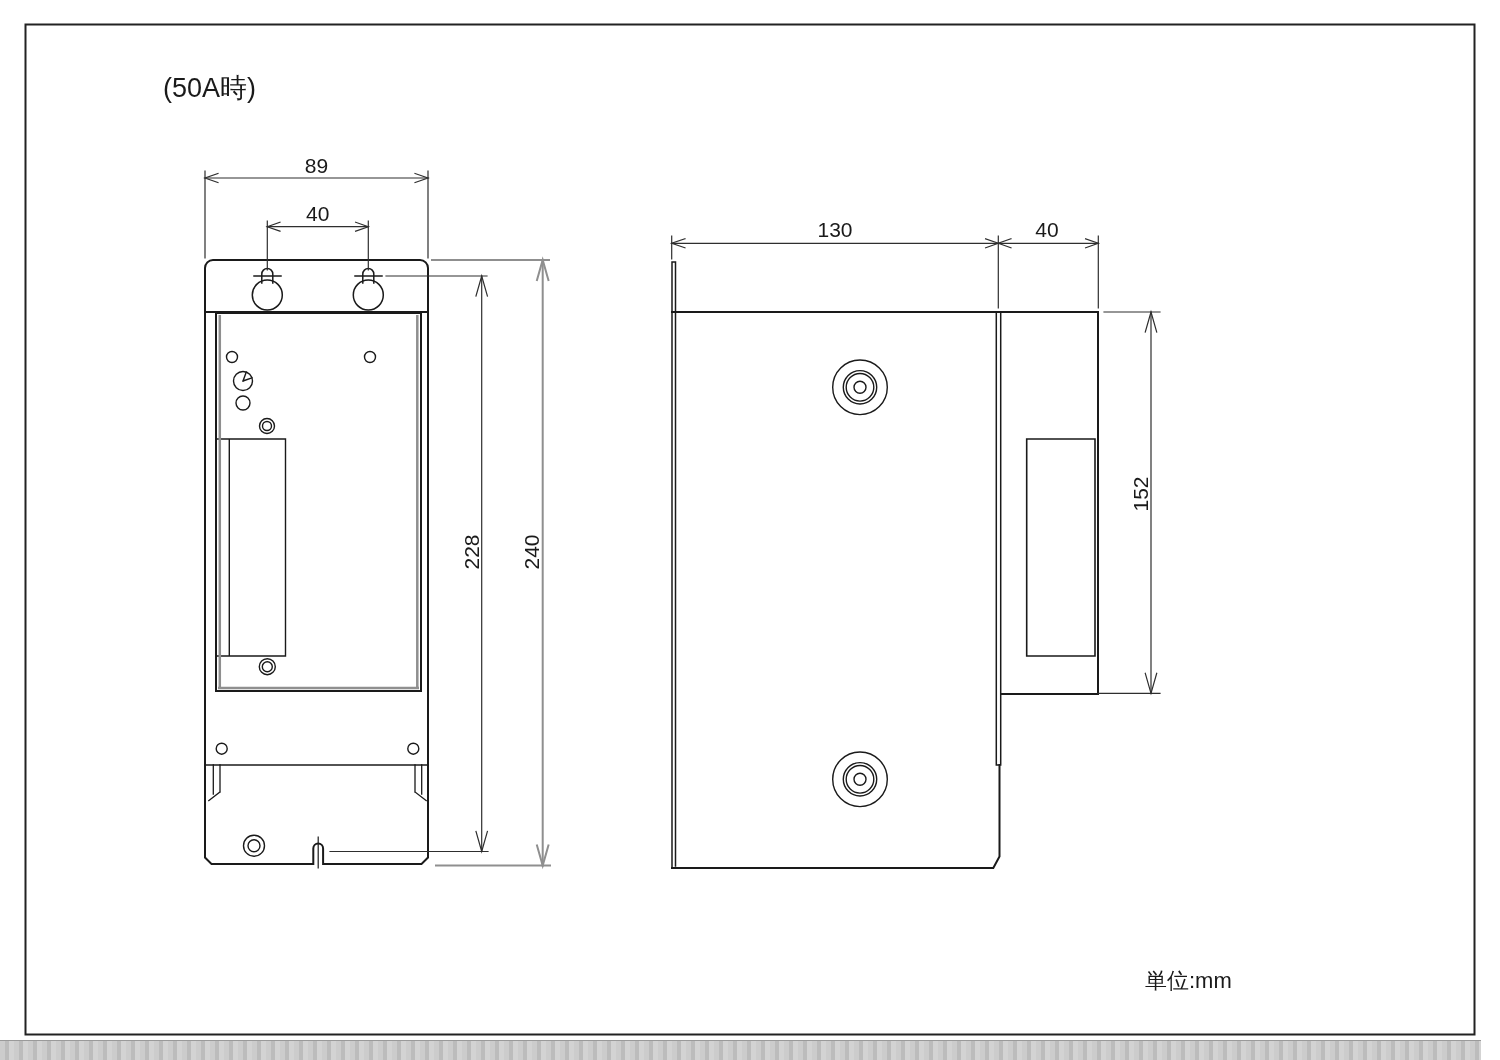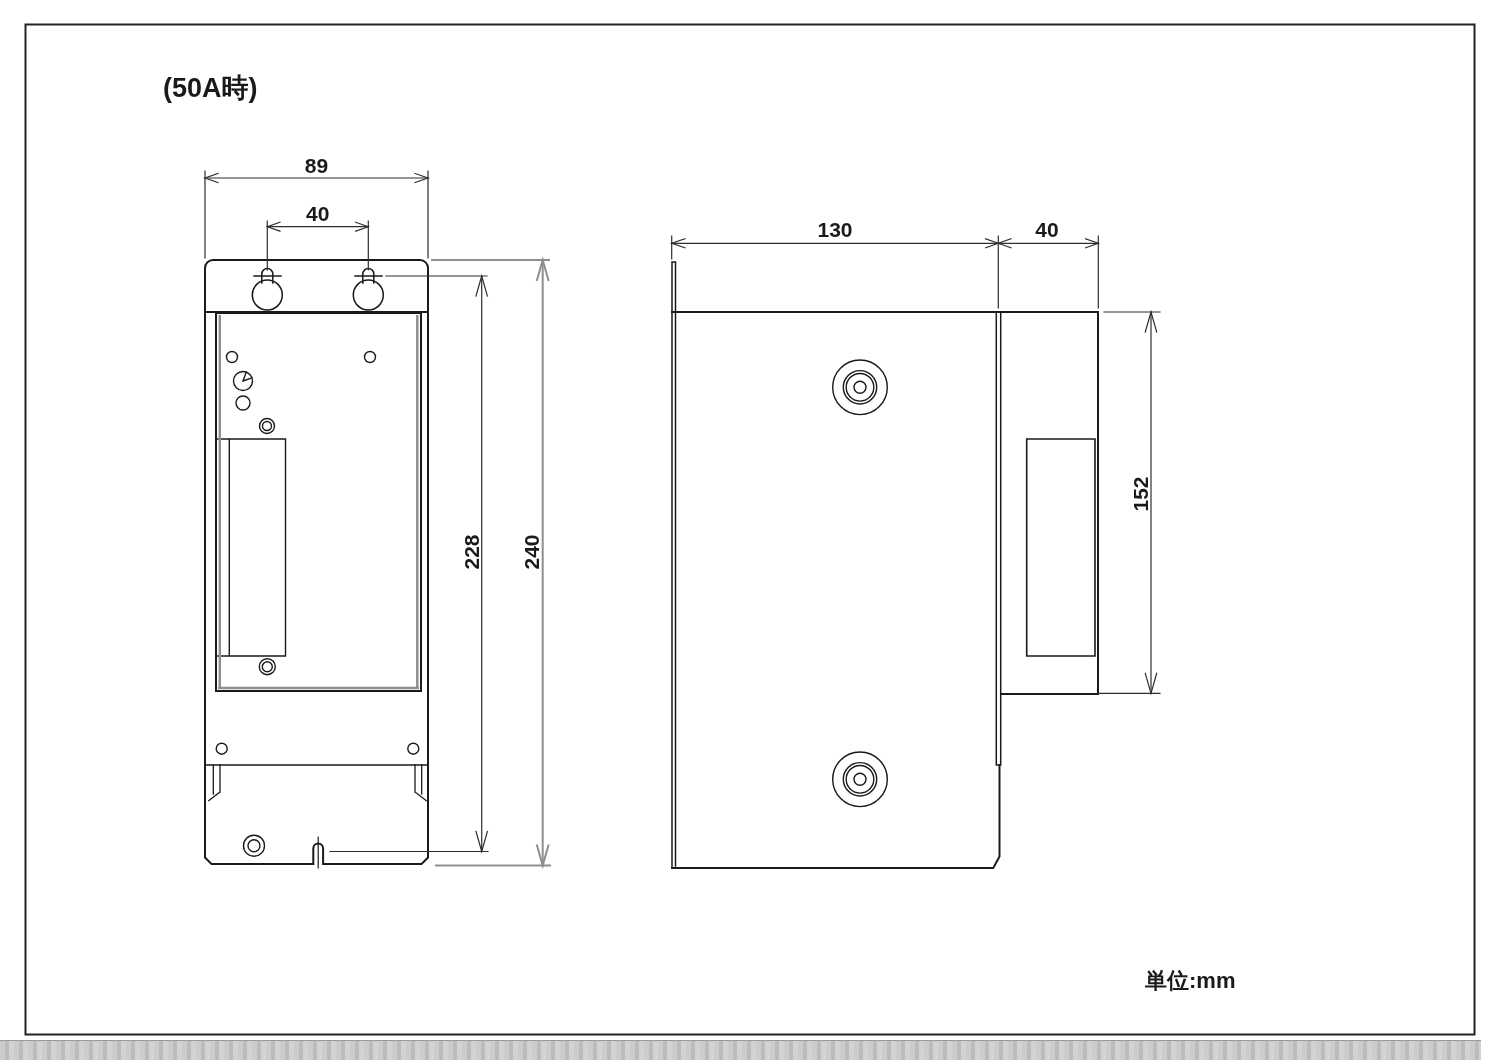--- a/index.html
+++ b/index.html
@@ -1,17 +1,17 @@
 <!DOCTYPE html>
 <html><head>
 <meta charset="utf-8">
 <style>
   html,body{margin:0;padding:0;background:#ffffff;}
   #stage{position:relative;width:1481px;height:1060px;background:#ffffff;overflow:hidden;
-         font-family:"Liberation Sans","DejaVu Sans",sans-serif;font-weight:bold;}
+         font-family:"Liberation Sans","DejaVu Sans",sans-serif;}
   #drawing-svg{position:absolute;left:0;top:0;}
   svg text{fill:#1a1a1a;stroke:none;}
   .t-title{font-size:27px;}
   .t-dim{font-size:21px;}
   .t-unit{font-size:22px;}
   #paper-edge{position:absolute;left:0;right:0;bottom:0;height:19px;
     background:repeating-linear-gradient(90deg,#cccccc 0 5px,#bcbcbc 5px 9px,#d3d3d3 9px 14px);
     border-top:1px solid #9a9a9a;}
 </style>
 </head>

